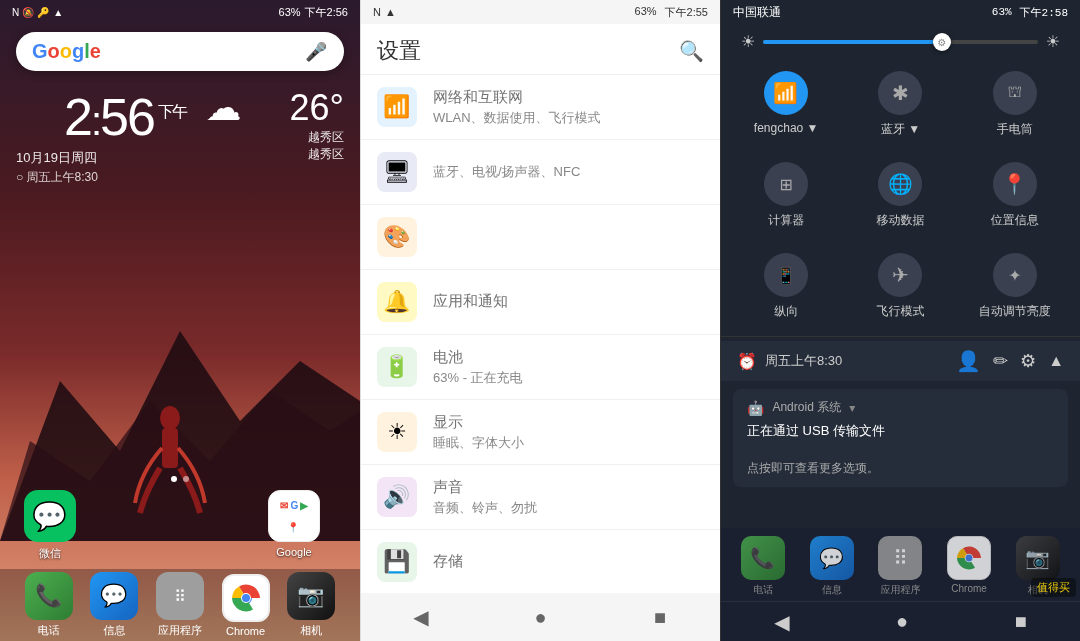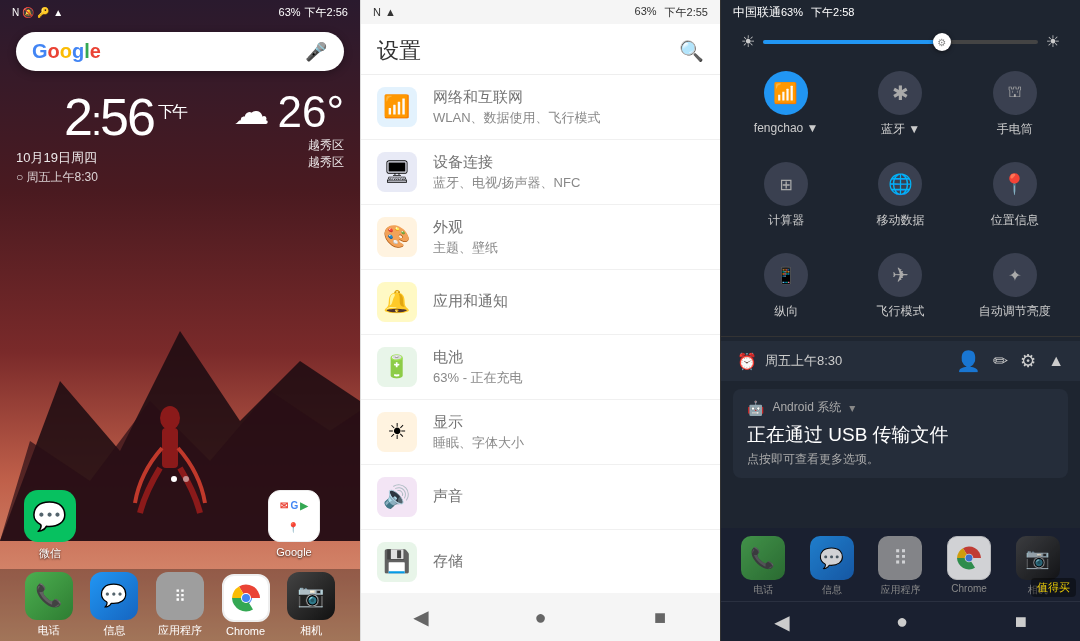--- a/index.html
+++ b/index.html
@@ -200,22 +200,24 @@
       flex-shrink: 0;
       display: flex;
       flex-direction: column;
       border-left: 1px solid #333;
     }
     .shade-status {
       padding: 4px 12px;
       height: 24px;
       display: flex;
       align-items: center;
+      justify-content: space-between;
       font-size: 11px;
       color: #fff;
+      font-family: Liberation Mono, monospace;
     }
     .brightness-row {
       padding: 8px 20px;
       display: flex;
       align-items: center;
       gap: 8px;
     }
     .brightness-icon { color: #ccc; font-size: 16px; }
     .brightness-slider {
       flex: 1;
@@ -289,21 +291,21 @@
     .notif-card {
       margin: 8px 12px;
       background: #252d3a;
       border-radius: 8px;
       padding: 10px 14px;
     }
     .notif-header { display: flex; align-items: center; gap: 8px; margin-bottom: 6px; }
     .notif-app-icon { font-size: 14px; color: #4CAF50; }
     .notif-app-name { font-size: 12px; color: #aaa; }
     .notif-arrow { color: #888; font-size: 12px; }
-    .notif-title { font-size: 19px; color: #fff; margin-bottom: 3px; }
+    .notif-title { font-size: 13px; color: #fff; margin-bottom: 20px; }
     .notif-body { font-size: 12px; color: #aaa; }
 
     .recents-strip {
       margin-top: auto;
       background: #1a2030;
       padding: 8px 0 4px;
     }
     .recents-row {
       display: flex;
       justify-content: space-around;
@@ -383,21 +385,21 @@
       <div>
         <div class="weather-time">
           <span>2</span><span style="font-size:40px;">:</span><span>56</span><span class="weather-ampm">下午</span>
         </div>
         <div class="weather-date">10月19日周四</div>
         <div class="weather-alarm">○ 周五上午8:30</div>
       </div>
       <div style="margin-left:auto;text-align:right;color:#fff;">
         <div style="font-size:36px;display:flex;align-items:center;gap:8px;">
           <span>☁</span>
-          <span style="font-size:44px;font-weight:300;">26°</span>
+          <span style="font-size:36px;font-weight:300;margin-left:40px;">26°</span>
         </div>
         <div style="font-size:12px;opacity:0.9;">越秀区</div>
         <div style="font-size:12px;opacity:0.9;">越秀区</div>
       </div>
     </div>
   </div>
 
   <div class="app-icons-row" style="bottom:80px;">
     <div class="app-dot-indicator">
       <div class="dot active"></div>
@@ -486,30 +488,25 @@
     <div class="settings-item">
       <div class="settings-item-icon" style="background:#E3F2FD;font-size:22px;">📶</div>
       <div class="settings-item-text">
         <div class="settings-item-title">网络和互联网</div>
         <div class="settings-item-subtitle">WLAN、数据使用、飞行模式</div>
       </div>
     </div>
     <div class="settings-item">
       <div class="settings-item-icon" style="background:#E8EAF6;font-size:22px;">🖥</div>
       <div class="settings-item-text">
-        <div class="settings-item-title">设备连接</div>
         <div class="settings-item-subtitle">蓝牙、电视/扬声器、NFC</div>
       </div>
     </div>
     <div class="settings-item">
       <div class="settings-item-icon" style="background:#FFF3E0;font-size:22px;">🎨</div>
-      <div class="settings-item-text">
-        <div class="settings-item-title">外观</div>
-        <div class="settings-item-subtitle">主题、壁纸</div>
-      </div>
     </div>
     <div class="settings-item">
       <div class="settings-item-icon" style="background:#FFF9C4;font-size:22px;">🔔</div>
       <div class="settings-item-text">
         <div class="settings-item-title">应用和通知</div>
       </div>
     </div>
     <div class="settings-item">
       <div class="settings-item-icon" style="background:#E8F5E9;font-size:22px;">🔋</div>
       <div class="settings-item-text">
@@ -521,20 +518,21 @@
       <div class="settings-item-icon" style="background:#FFF3E0;font-size:22px;">☀</div>
       <div class="settings-item-text">
         <div class="settings-item-title">显示</div>
         <div class="settings-item-subtitle">睡眠、字体大小</div>
       </div>
     </div>
     <div class="settings-item">
       <div class="settings-item-icon" style="background:#F3E5F5;font-size:22px;">🔊</div>
       <div class="settings-item-text">
         <div class="settings-item-title">声音</div>
+        <div class="settings-item-subtitle">音频、铃声、勿扰</div>
       </div>
     </div>
     <div class="settings-item">
       <div class="settings-item-icon" style="background:#E8F5E9;font-size:22px;">💾</div>
       <div class="settings-item-text">
         <div class="settings-item-title">存储</div>
       </div>
     </div>
 
   </div>

